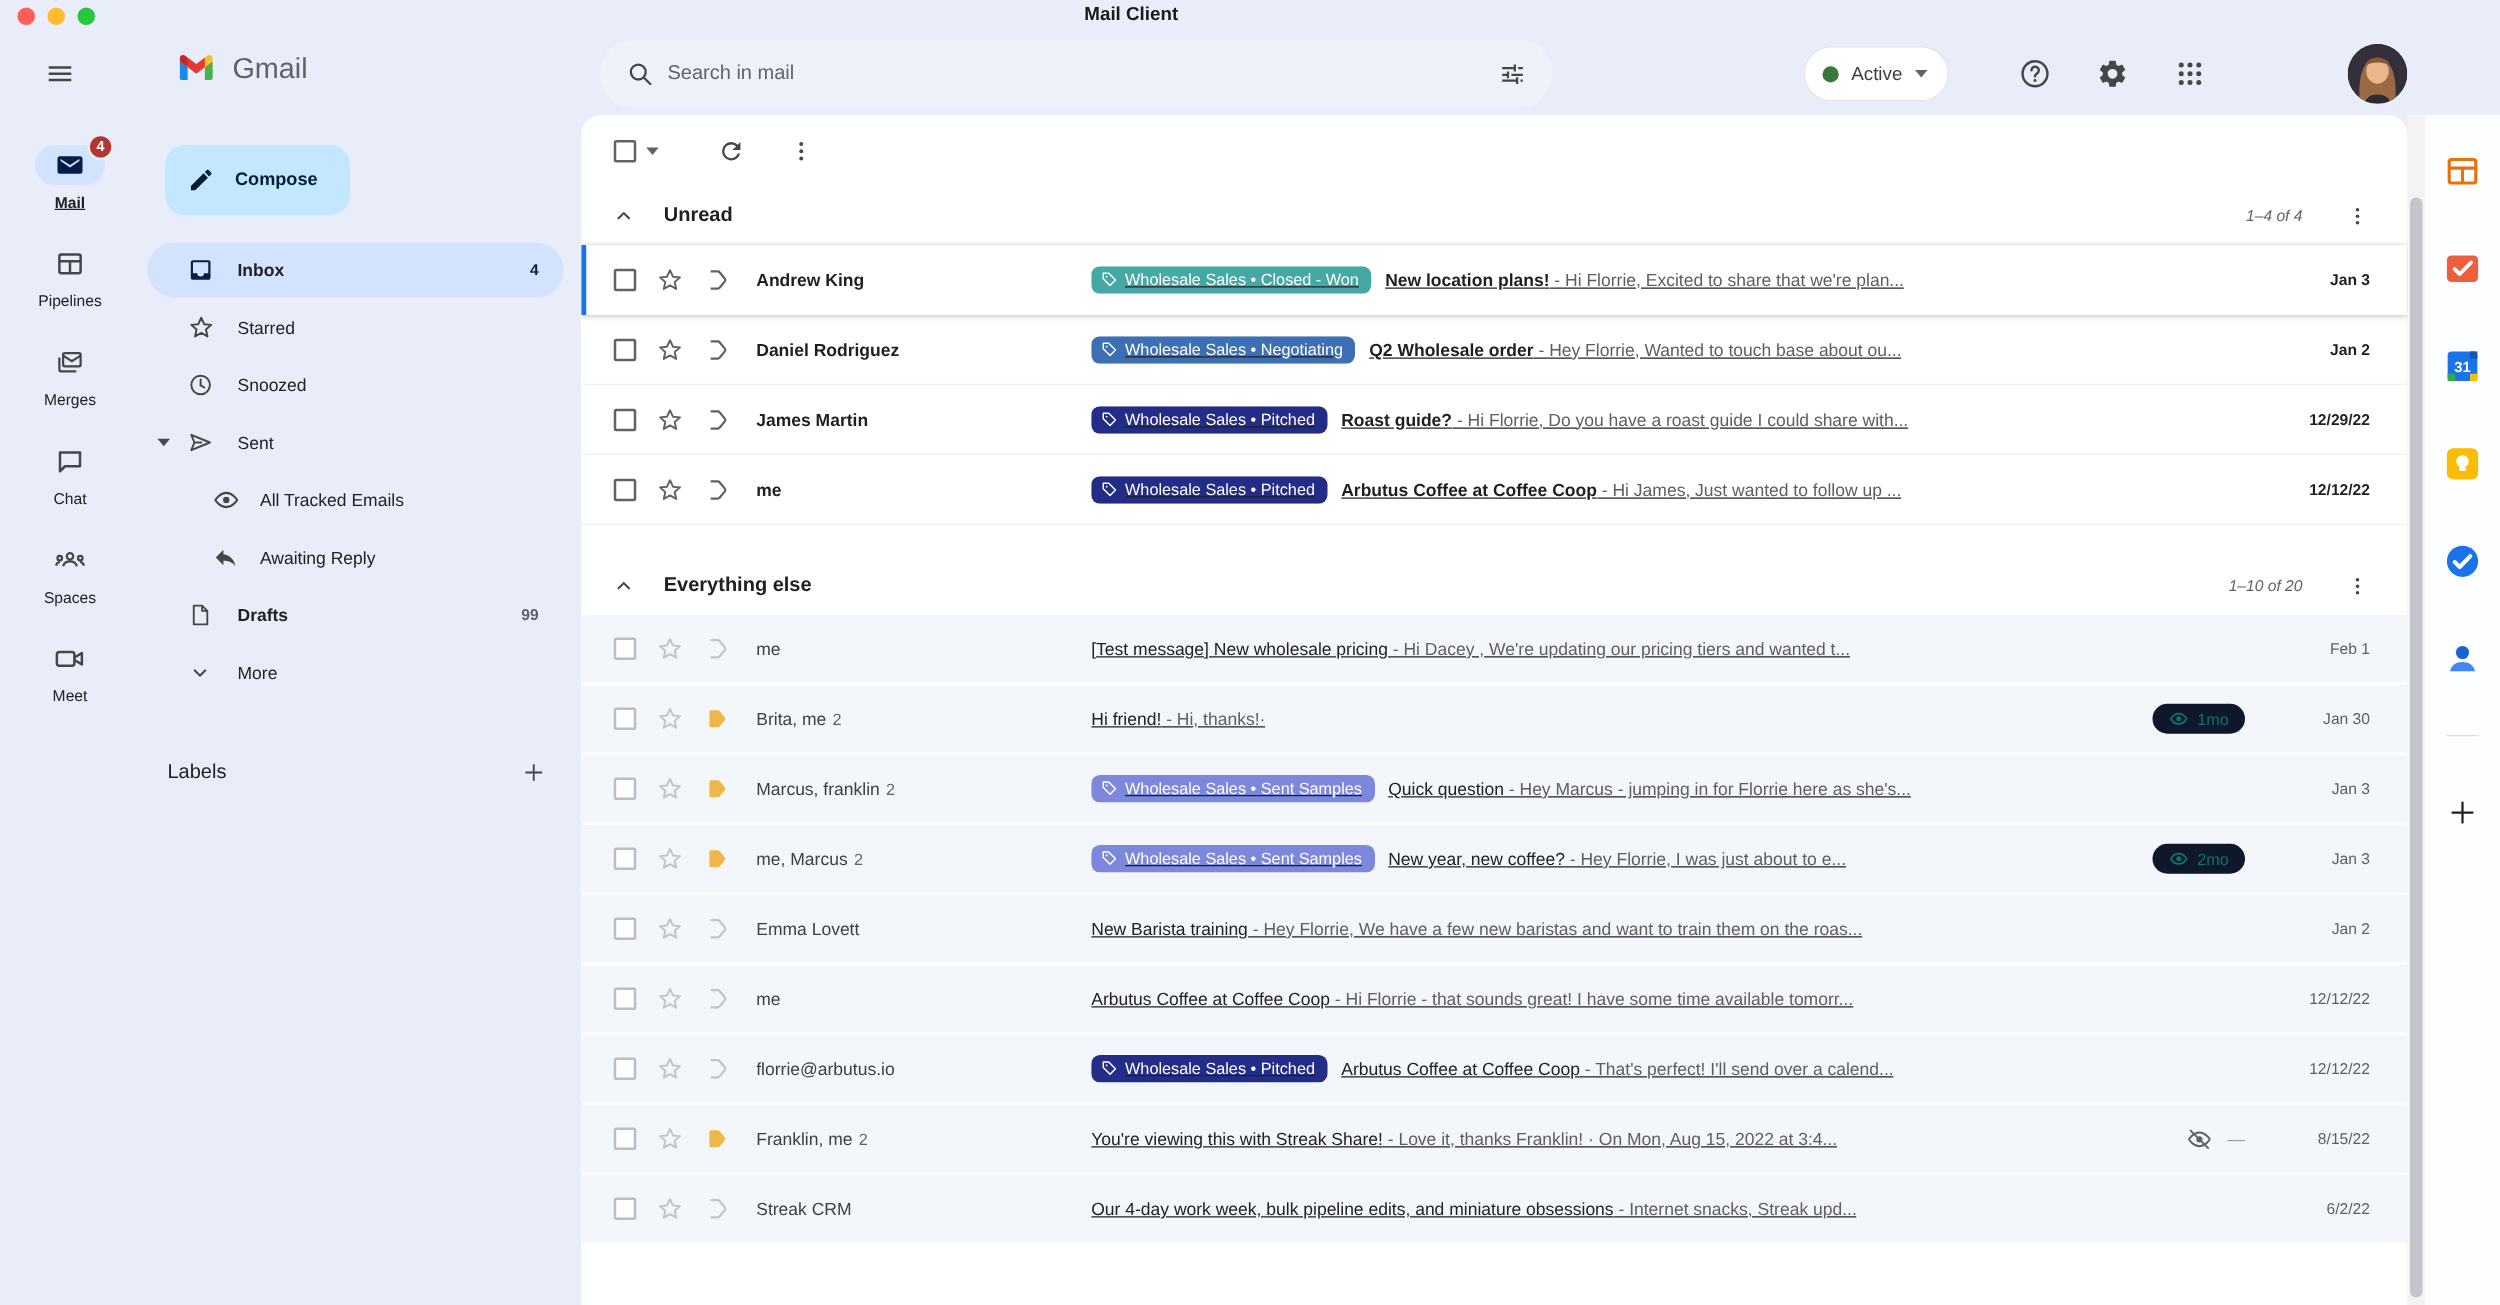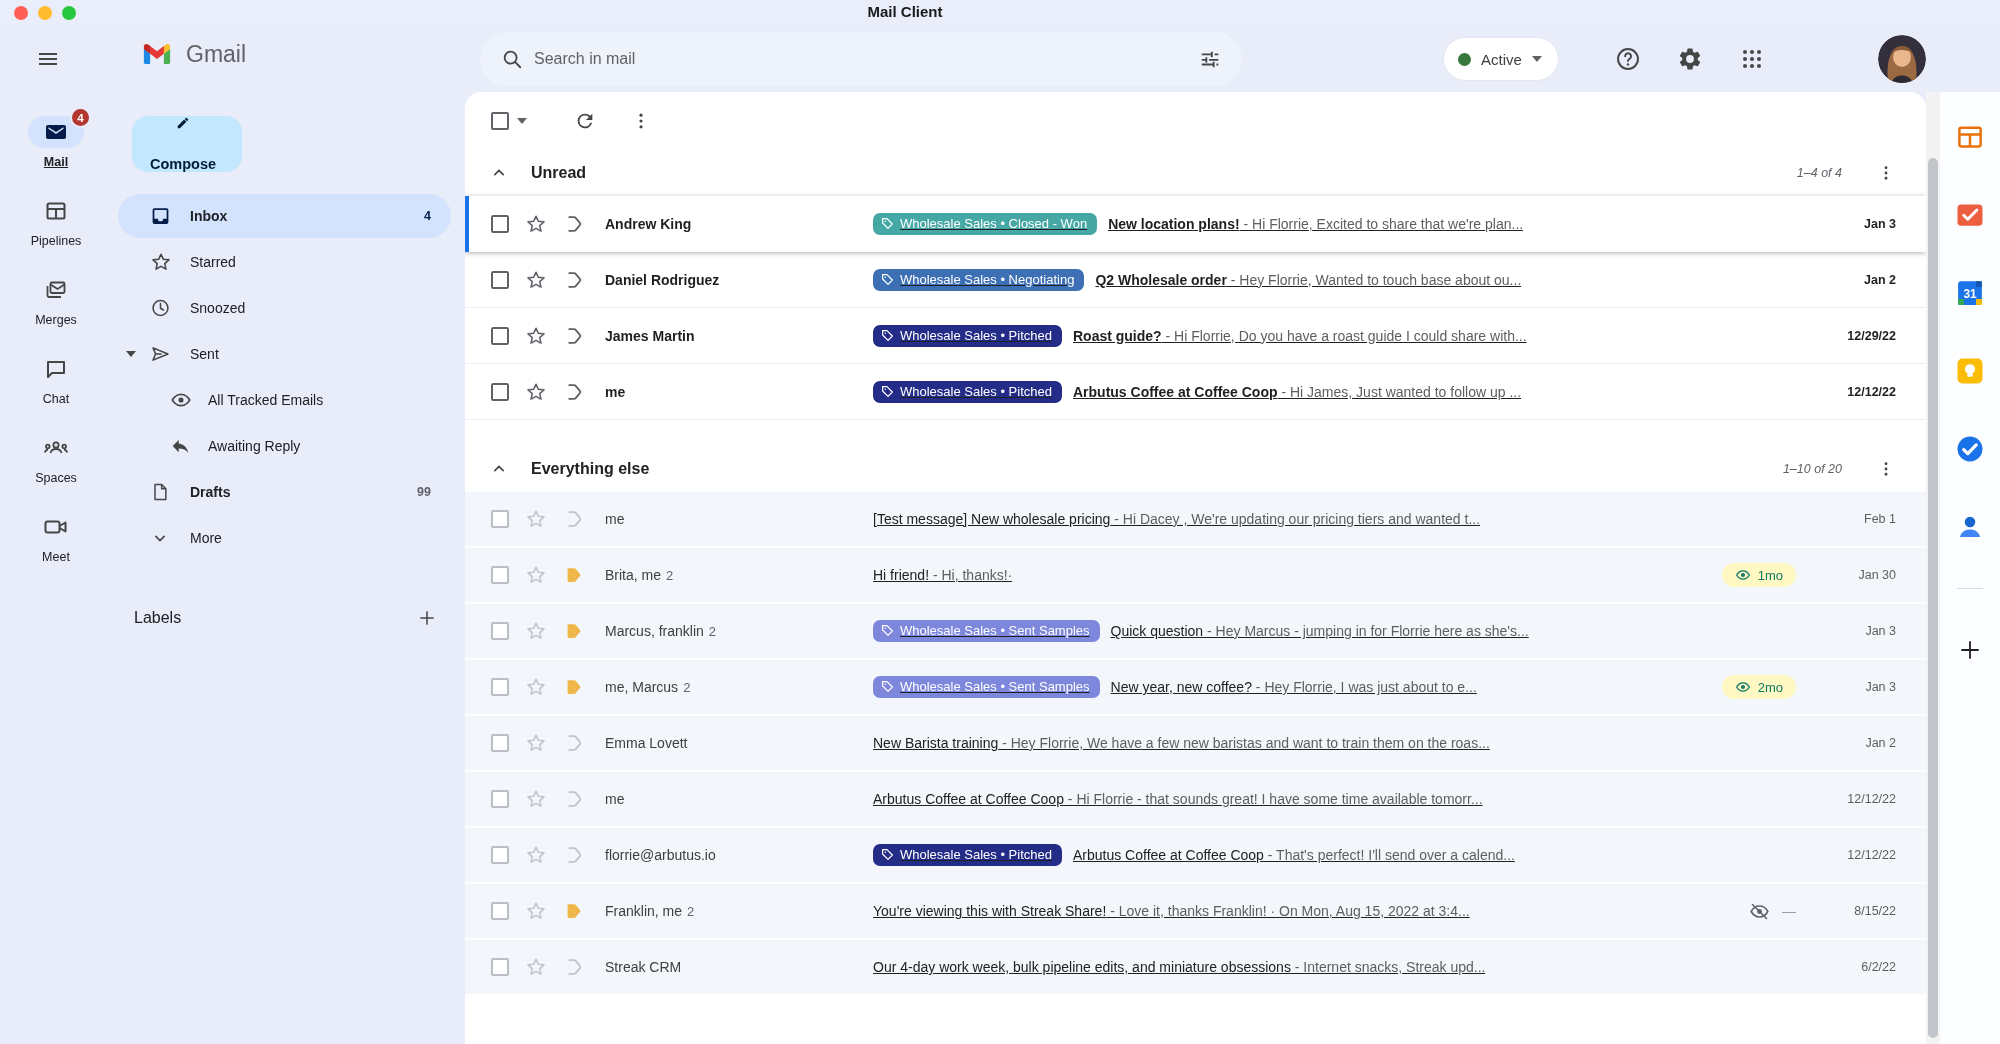--- a/index.html
+++ b/index.html
@@ -36,21 +36,21 @@
   .left-rail { position:absolute; left:0; top:92px; width:112px; bottom:0; display:flex; flex-direction:column; align-items:center; padding-top:24px; gap:26px; }
   .rail-item { display:flex; flex-direction:column; align-items:center; cursor:pointer; }
   .rail-pill { width:56px; height:32px; border-radius:16px; display:flex; align-items:center; justify-content:center; color:#444746; position:relative; }
   .rail-item.active .rail-pill { background:#d3e3fd; color:#041e49; }
   .rail-label { margin-top:7px; font-size:12.5px; color:#202124; }
   .rail-item.active .rail-label { font-weight:bold;text-decoration:underline; }
   .rail-badge { position:absolute; top:-9px; right:-7px; min-width:21px; height:21px; border-radius:11px; background:#b3362f; color:#fff; font-size:11.5px; font-weight:bold; display:flex; align-items:center; justify-content:center; border:2px solid #e8edf9; }
 
   
   .drawer { position:absolute; left:112px; top:92px; width:353px; bottom:0; }
-  .compose { margin:24px 0 0 20px; height:56px; border:none; border-radius:16px; background:#c2e7ff; color:#001d35; display:inline-flex; align-items:center; gap:26px; padding:0 26px 0 18px; font-size:14.5px; font-weight:bold; cursor:pointer; font-family:"Liberation Sans",sans-serif;flex-direction:column; }
+  .compose { margin:24px 0 0 20px; height:56px; border:none; border-radius:16px; background:#c2e7ff; color:#001d35; display:inline-flex; align-items:center; gap:16px; padding:0 26px 0 18px; font-size:14.5px; font-weight:bold; cursor:pointer; font-family:"Liberation Sans",sans-serif; }
   .nav { margin-top:22px; }
   .nav-item { position:relative; margin:0 14px 2px 6px; height:44px; display:flex; align-items:center; padding:0 20px 0 72px; border-radius:22px; font-size:14px; color:#202124; cursor:pointer; }
   .nav-item.active { background:#d3e3fd; font-weight:bold; }
   .nav-item.bold { font-weight:bold; }
   .nav-item .nav-ic { position:absolute; left:32px; top:50%; transform:translateY(-50%); color:#444746; display:flex; }
   .nav-item.active .nav-ic { color:#041e49; }
   .nav-item.indent { padding-left:90px; }
   .nav-item.indent .nav-ic { left:52px; }
   .nav-item .expander { position:absolute; left:8px; top:50%; transform:translateY(-50%); width:0; height:0; border-left:5px solid transparent; border-right:5px solid transparent; border-top:6px solid #444746; }
   .nav-count { margin-left:auto; font-size:12.5px; color:#5f6368; }
@@ -82,21 +82,21 @@
   .row.unread .star, .row.unread .flag { color:#5f6368; }
   .row .flag.filled { color:#efb64a; }
   .sender { margin-left:20px; width:268px; font-size:14px; color:#3c4043; white-space:nowrap; overflow:hidden; }
   .row.unread .sender { font-weight:bold; color:#1f1f1f; }
   .sender .cnt { font-weight:normal; color:#5f6368; margin-left:5px; font-size:13px; }
   .content { flex:1; min-width:0; display:flex; align-items:center; white-space:nowrap; overflow:hidden; font-size:14px;text-decoration:underline; }
   .pill-badge { flex:none; display:inline-flex; align-items:center; gap:6px; color:#fff; font-size:13px; padding:3px 10px 4px 8px; border-radius:7px; margin-right:11px; }
   .subj { color:#202124; }
   .row.unread .subj { font-weight:bold; color:#1f1f1f; }
   .prev { color:#5e5e5e; overflow:hidden; text-overflow:ellipsis; }
-  .tracker { flex:none; margin-left:14px; display:inline-flex; align-items:center; gap:7px; background:#fef9c3; color:#0e7569; font-size:13px; padding:4px 13px; border-radius:14px; }
+  .tracker { flex:none; margin-left:14px; display:inline-flex; align-items:center; gap:7px; background:#0f172a; color:#0e7569; font-size:13px; padding:4px 13px; border-radius:14px; }
   .muted { flex:none; margin-left:14px; display:inline-flex; align-items:center; gap:12px; color:#5f6368; }
   .muted .dash { color:#9aa0a6; font-size:14px; }
   .date { width:86px; margin-left:14px; text-align:right; font-size:12.5px; color:#5e5e5e; flex:none; }
   .row.unread .date { font-weight:bold; color:#1f1f1f; }
 
   
   .scrollbar { position:absolute; left:1926px; top:92px; width:14px; bottom:0; background:#f3f3f3; }
   .scroll-thumb { position:absolute; left:2px; top:66px; width:10px; height:880px; background:#c2c5ca; border-radius:5px; }
   .right-rail { position:absolute; left:1940px; top:92px; width:60px; bottom:0; background:#fdfeff; display:flex; flex-direction:column; align-items:center; padding-top:28px; gap:44px; }
   .rr-ic { width:34px; height:34px; display:flex; align-items:center; justify-content:center; cursor:pointer; }

